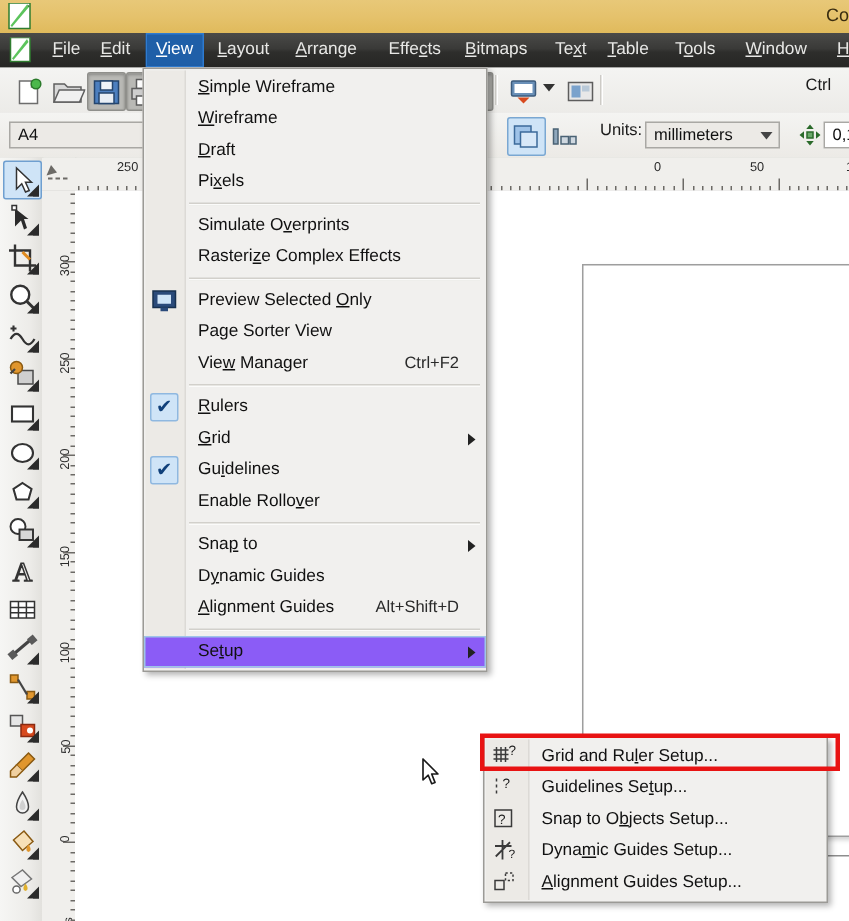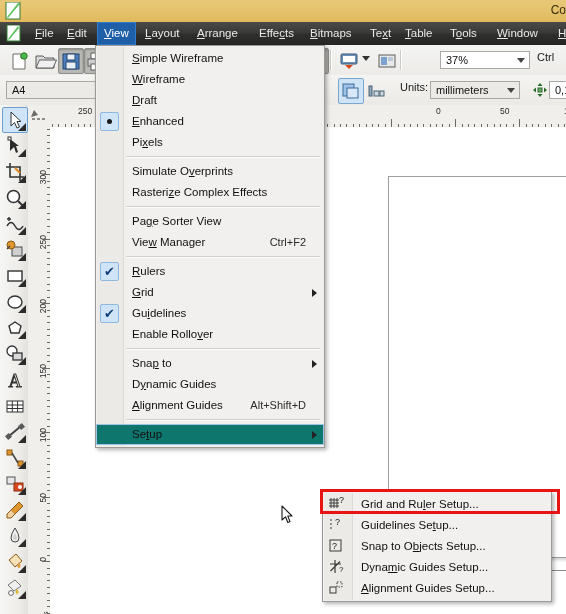--- a/index.html
+++ b/index.html
@@ -140,21 +140,21 @@
   }
   #viewmenu .gutter{
     position:absolute;left:1px;top:1px;width:26px;bottom:1px;
     background:#eceae6;border-right:1px solid #dcdad6;
   }
   .mi{
     position:relative;height:21px;line-height:21px;
     padding-left:36px;padding-right:8px;font-size:11.5px;color:#111;
     white-space:nowrap;cursor:default;
   }
-  .mi.hl{background:#0f766e;box-shadow:inset 0 0 0 1px #9ec4e8;}
+  .mi.hl{background:#8b5cf6;box-shadow:inset 0 0 0 1px #9ec4e8;}
   .mi .accel{position:absolute;right:18px;top:0;font-size:11px;color:#2a2a2a;}
   .mi .sub{
     position:absolute;right:7px;top:7px;width:0;height:0;
     border-top:4px solid transparent;border-bottom:4px solid transparent;
     border-left:5px solid #222;
   }
   .msep{height:1px;background:#d2d0cb;margin:3px 4px 3px 30px;
     border-bottom:1px solid #fbfbfa;}
   .mi u{text-decoration:underline;}
 
@@ -292,24 +292,20 @@
 
   <div class="abs tb-btn" style="left:374px;">
     <svg viewBox="0 0 24 24" width="24" height="24">
       <rect x="4" y="6" width="16" height="12" fill="#e8e8e8" stroke="#5d5d5d"></rect>
       <rect x="6" y="8" width="6" height="8" fill="#7aa2cc"></rect>
       <rect x="13" y="8" width="5" height="4" fill="#b9c9d8"></rect>
     </svg>
   </div>
   <div class="abs tb-sep" style="left:400px;"></div>
 
-  <div class="abs combo" style="left:440px;top:6px;width:90px;">
-    <span class="cv">37%</span>
-    <span class="arrow"></span>
-  </div>
   <div class="abs fieldlabel" style="left:537px;">Ctrl</div>
 </div>
 
 <div class="abs" id="toolbar2">
   <div class="abs combo gray" style="left:6px;top:6px;width:266px;">
     <span class="cv">A4</span>
   </div>
 
   <div class="abs tb-btn checked" style="left:338px;">
     <svg viewBox="0 0 24 24" width="24" height="24">
@@ -646,35 +642,37 @@
   <div class="abs" id="page"></div>
   <div class="abs" id="guideline"></div>
 </div>
 
 <div class="abs" id="viewmenu">
   <div class="gutter"></div>
 
   <div class="mi"><u>S</u>imple Wireframe</div>
   <div class="mi"><u>W</u>ireframe</div>
   <div class="mi"><u>D</u>raft</div>
-  <div class="mi">
-    <span class="mark">
-        <i class="dot"></i>
-      </span>
-    <u>E</u>nhanced
-  </div>
   <div class="mi">Pi<u>x</u>els</div>
 
   <div class="msep"></div>
 
   <div class="mi">Simulate O<u>v</u>erprints</div>
   <div class="mi">Rasteri<u>z</u>e Complex Effects</div>
 
   <div class="msep"></div>
 
+  <div class="mi">
+    <svg class="miicon" viewBox="0 0 19 19">
+      <rect x="2" y="3" width="15" height="11" fill="#2a4a7a" stroke="#17304f"></rect>
+      <rect x="5" y="5.5" width="9" height="6" fill="#cfe4f7"></rect>
+      <rect x="7" y="14" width="5" height="2.5" fill="#2a4a7a"></rect>
+    </svg>
+    Preview Selected <u>O</u>nly
+  </div>
   <div class="mi">Pa<u>g</u>e Sorter View</div>
   <div class="mi">Vie<u>w</u> Manager
     <span class="accel">Ctrl+F2</span>
   </div>
 
   <div class="msep"></div>
 
   <div class="mi">
     <span class="mark">
         <i class="chk">✔</i>

